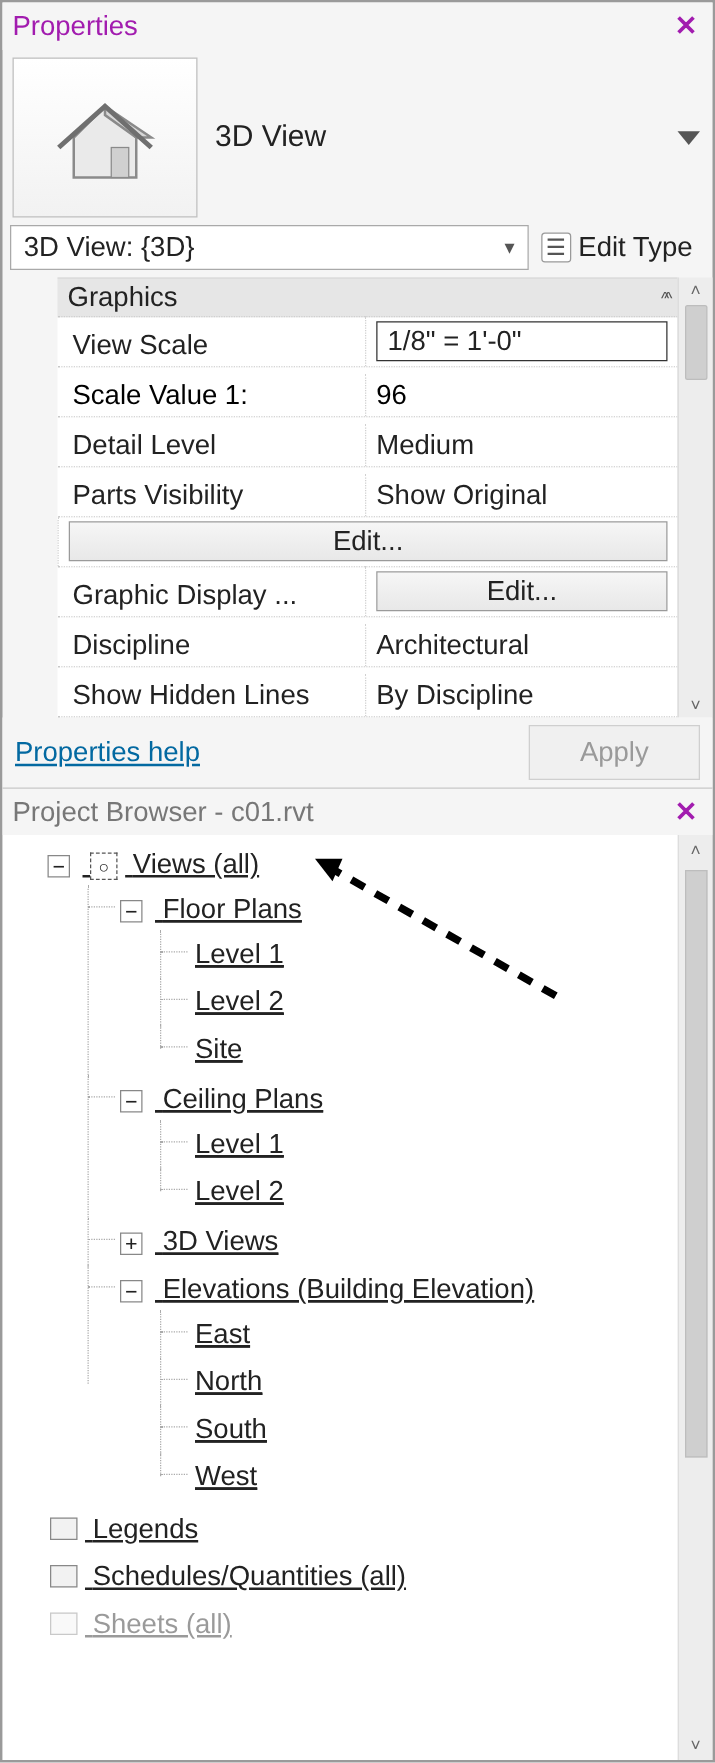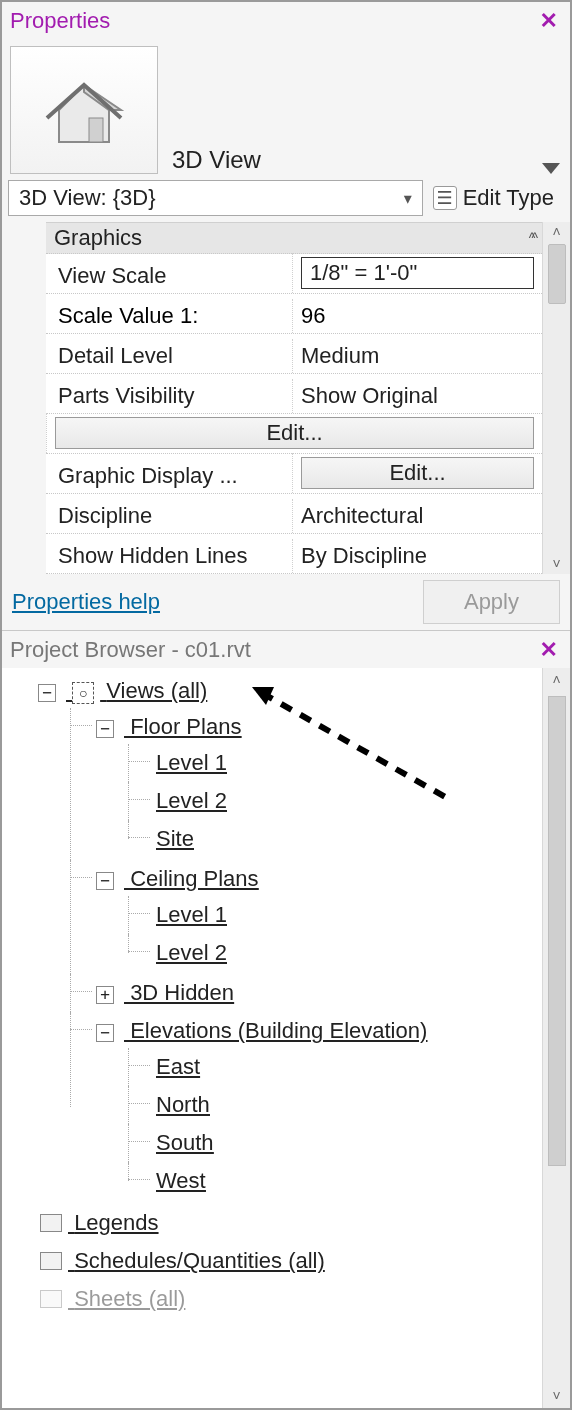--- a/index.html
+++ b/index.html
@@ -27,21 +27,21 @@
     padding: 2px 6px 2px 8px;
     height: 38px;
     background: #f5f5f5;
   }
   .panel-title span { font-size: 22px; color: #a21caf; }
   .close-x {
     font-size: 26px; font-weight: bold; color: #333;
     padding: 0 6px; cursor: pointer;
   }
   .type-row {
-    display: flex; align-items: flex-end;
+    display: flex; align-items: center;
     padding: 6px 10px 6px 8px;
     gap: 14px;
   }
   .type-thumb {
     width: 148px; height: 128px;
     border: 1px solid #bfbfbf;
     background: linear-gradient(#ffffff,#f2f2f2);
     display:flex;align-items:center;justify-content:center;
   }
   .type-label { font-size: 24px; color:#222; flex:1; }
@@ -255,21 +255,21 @@
             <li>
               <span class="exp">−</span>
               <span>Ceiling Plans</span>
               <ul>
                 <li><span>Level 1</span></li>
                 <li><span>Level 2</span></li>
               </ul>
             </li>
             <li>
               <span class="exp">+</span>
-              <span>3D Hidden</span>
+              <span>3D Views</span>
             </li>
             <li>
               <span class="exp">−</span>
               <span>Elevations (Building Elevation)</span>
               <ul>
                 <li><span>East</span></li>
                 <li><span>North</span></li>
                 <li><span>South</span></li>
                 <li><span>West</span></li>
               </ul>

